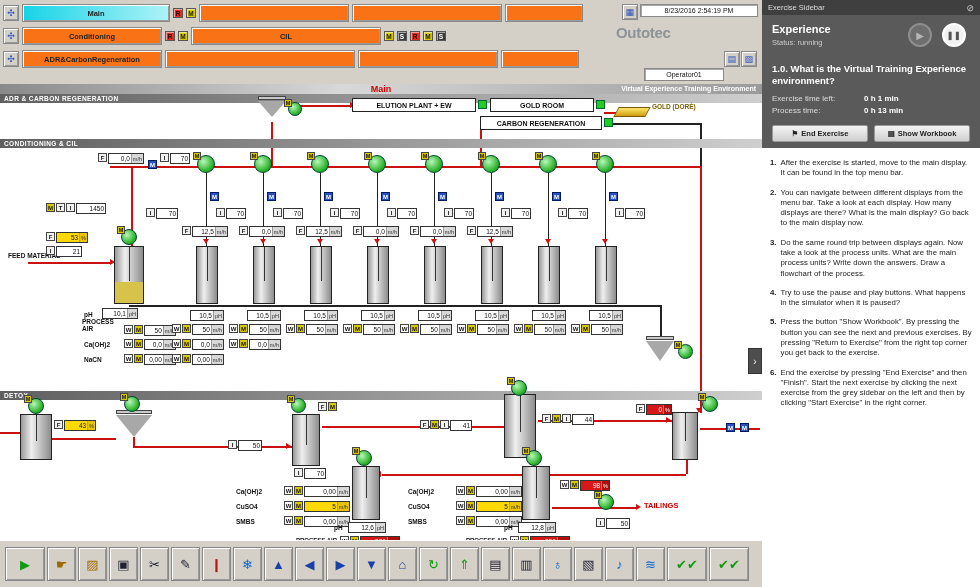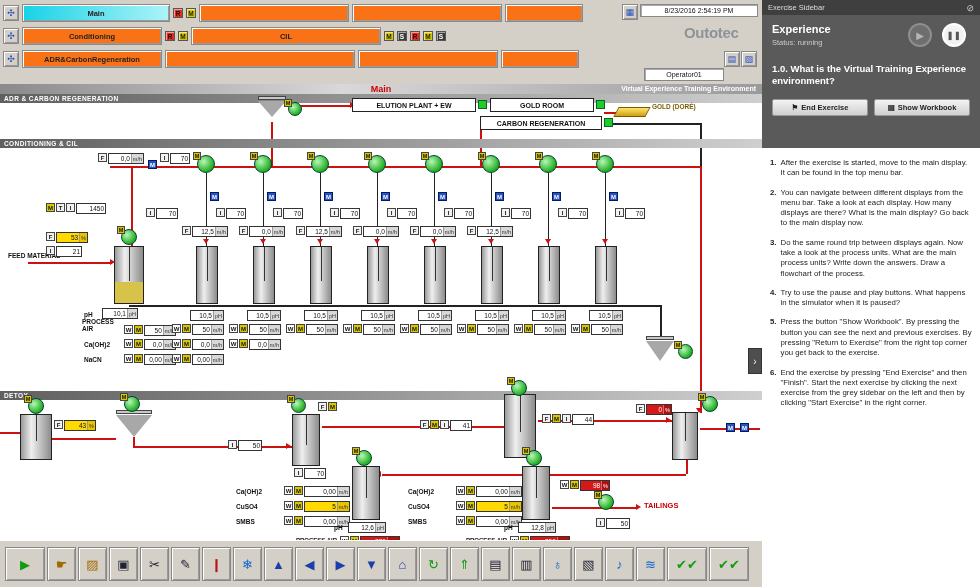--- a/index.html
+++ b/index.html
@@ -131,21 +131,21 @@
         <div class="mrow" style="top: 49px;">
           <span class="mini-btn">✣</span>
           <div class="mseg" style="width: 140px;">ADR&amp;CarbonRegeneration</div>
           <div class="mseg" style="width: 190px;"></div>
           <div class="mseg" style="width: 140px;"></div>
           <div class="mseg" style="width: 78px;"></div>
         </div>
       </div>
     <span class="mini-btn abs" style="left:622px;top:4px">▦</span>
     <span class="date-box" style="left:640px;top:4px;width:118px">8/23/2016 2:54:19 PM</span>
-    <div class="brand" style="left:684px;top:24px">Outotec</div>
+    <div class="brand" style="left:616px;top:24px">Outotec</div>
     <span class="mini-btn abs" style="left:724px;top:51px">▤</span>
     <span class="mini-btn abs" style="left:741px;top:51px">▧</span>
     <span class="op-box" style="left:644px;top:68px;width:80px">Operator01</span>
   </div>
 
   <div id="proc-title">
     <span id="main-title">Main</span>
     <span id="env-title">Virtual Experience Training Environment</span>
   </div>
   <div class="secbar" style="top:94px">ADR &amp; CARBON REGENERATION</div>
@@ -815,20 +815,30 @@
       <span>Exercise Sidebar</span>
       <span class="sb-icon">⊘</span>
     </div>
     <div class="sim-row">
       <div class="sim-title">Experience</div>
       <div class="sim-status">Status: running</div>
       <div class="circle-btn" id="play-btn">▶</div>
       <div class="circle-btn" id="pause-btn">❚❚</div>
     </div>
     <div class="question">1.0. What is the Virtual Training Experience environment?</div>
+    <div class="times">
+      <div class="trow">
+        <span class="lab">Exercise time left:</span>
+        <span class="val">0 h 1 min</span>
+      </div>
+      <div class="trow">
+        <span class="lab">Process time:</span>
+        <span class="val">0 h 13 min</span>
+      </div>
+    </div>
     <div class="sb-buttons">
       <button class="sb-btn">
         <span>⚑</span>
         <span>End Exercise</span>
       </button>
       <button class="sb-btn">
         <span>▤</span>
         <span>Show Workbook</span>
       </button>
     </div>

